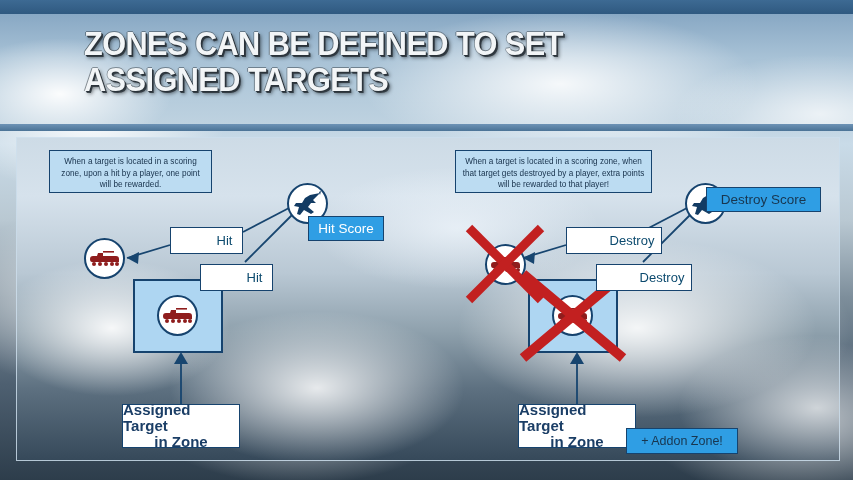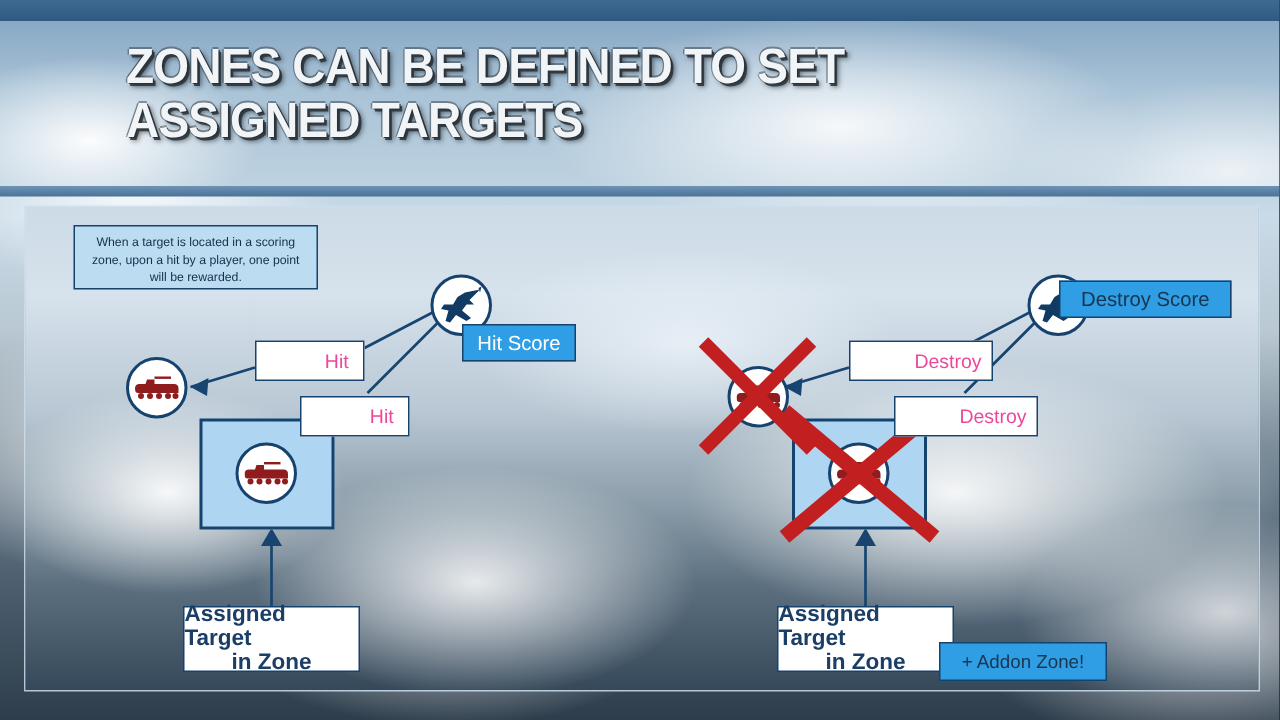--- a/index.html
+++ b/index.html
@@ -76,21 +76,21 @@
     border:1.6px solid #16436e;
     color:#16304a;
     font-size:8.2px;line-height:11.5px;
     text-align:center;
     padding:5px 6px;
     box-sizing:border-box;
   }
   .label-box{
     position:absolute;background:#ffffff;
     border:1.8px solid #16436e;
-    color:#ec4899;
+    color:#0c4a6e;
     font-size:13px;font-weight:normal;
     display:flex;align-items:center;justify-content:center;
     box-sizing:border-box;
     padding-left:36px;
   }
   .score-badge{
     position:absolute;
     background:#2f9ee4;
     border:1.6px solid #16436e;
     font-size:13.5px;
@@ -214,20 +214,21 @@
   <div class="label-box" style="left:170px;top:227px;width:73px;height:27px;">Hit</div>
   <div class="label-box" style="left:200px;top:264px;width:73px;height:27px;">Hit</div>
 
   <div class="score-badge white-text" style="left:308px;top:216px;width:76px;height:25px;">Hit Score</div>
 
   <div class="caption-box" style="left:122px;top:404px;width:118px;height:44px;flex-direction:column;">
     <span>Assigned Target</span>
     <span>in Zone</span>
   </div>
 
+  <div class="info-box" style="left:455px;top:150px;width:197px;height:43px;">When a target is located in a scoring zone, when that target gets destroyed by a player, extra points will be rewarded to that player!</div>
 
   <div class="zone" style="left:528px;top:279px;width:90px;height:74px;"></div>
 
   <div class="unit" style="left:485px;top:244px;">
     <svg width="30" height="20" viewBox="0 0 30 20">
       <path d="M3 7 L7 7 L8 4 L13 4 L13 7 L26 7 Q29 7 29 10 L29 13 L2 13 Q0 13 0 10 Q0 7 3 7 Z" fill="#8f1d1d"></path>
       <rect x="13" y="2" width="11" height="1.6" fill="#8f1d1d"></rect>
       <g fill="#8f1d1d">
           <circle cx="4" cy="15" r="2"></circle>
           <circle cx="10" cy="15" r="2"></circle>

